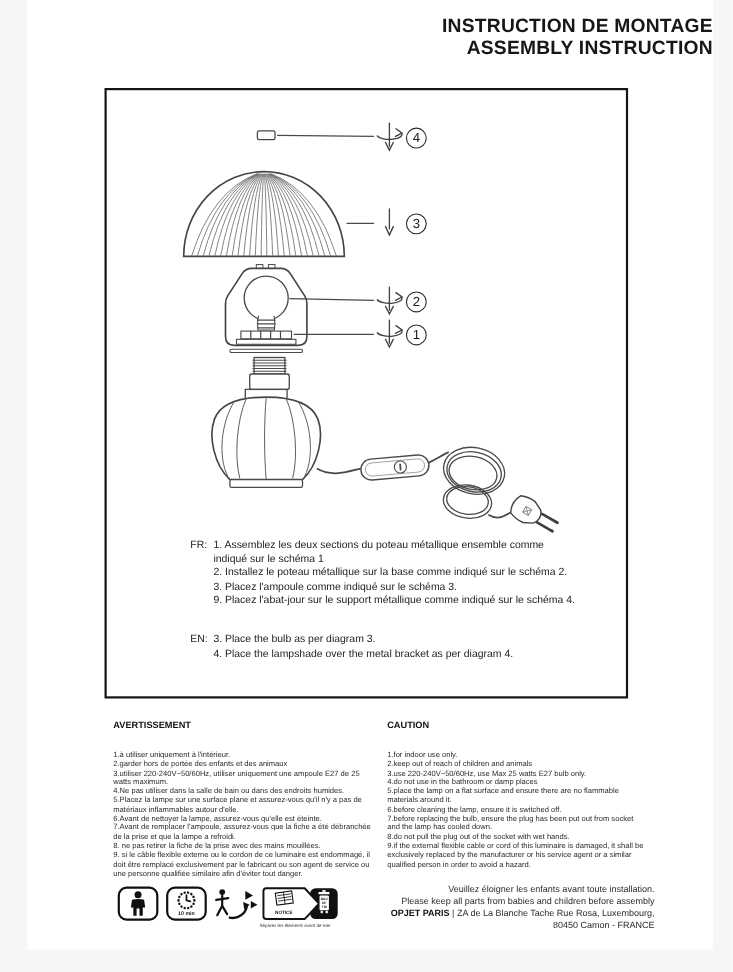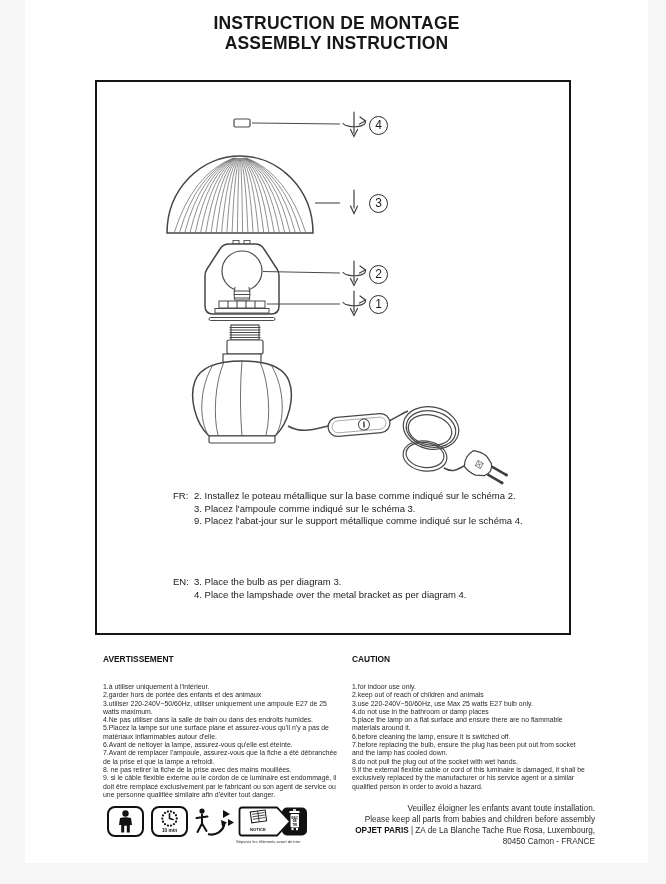--- a/index.html
+++ b/index.html
@@ -1,19 +1,19 @@
 <!DOCTYPE html>
 <html><head>
 <meta charset="utf-8">
 <style>
   html,body{margin:0;padding:0;}
   body{width:666px;height:884px;background:#f6f6f6;font-family:"Liberation Sans",sans-serif;color:#1a1a1a;}
   .stage{position:relative;width:666px;height:884px;overflow:hidden;}
   .page{position:absolute;left:25px;top:0;width:623px;height:863px;background:#ffffff;}
-  .title{position:absolute;left:0;top:13px;width:623px;text-align:center;font-weight:bold;font-size:17.5px;line-height:20px;letter-spacing:.2px;color:#171717;}
+  .title{position:absolute;left:0;top:13px;width:623px;text-align:right;font-weight:bold;font-size:17.5px;line-height:20px;letter-spacing:.2px;color:#171717;}
   .diagram-box{position:absolute;left:70px;top:80px;width:472px;height:551px;border:2px solid #151515;}
   .box-inner{position:absolute;inset:0;}
   .stepnum{position:absolute;width:19px;height:19px;border:1.4px solid #2c2c2c;border-radius:50%;box-sizing:border-box;
            font-size:12px;font-weight:normal;color:#1c1c1c;display:flex;align-items:center;justify-content:center;background:#fff;}
   .instr{position:absolute;left:76px;width:352px;font-size:9.5px;line-height:12.6px;color:#222;}
   .instr .lang{position:absolute;left:0;top:0;font-weight:normal;}
   .instr .items{margin-left:21px;width:330px;}
   .warncol{position:absolute;font-size:6.9px;line-height:8.3px;color:#2a2a2a;}
   .warncol h4{margin:0 0 19px 0;font-size:8.4px;line-height:10px;color:#111;}
   .warn-left{left:78px;top:654px;width:240px;}
@@ -135,20 +135,21 @@
         </svg>
 
         <div class="stepnum" style="left:272px;top:33.5px">4</div>
         <div class="stepnum" style="left:272px;top:111.5px">3</div>
         <div class="stepnum" style="left:272px;top:182.5px">2</div>
         <div class="stepnum" style="left:272px;top:212.5px">1</div>
 
         <div class="instr" style="top:408px">
           <span class="lang">FR:</span>
           <div class="items">
+            <div>1. Assemblez les deux sections du poteau métallique ensemble comme indiqué sur le schéma 1</div>
             <div>2. Installez le poteau métallique sur la base comme indiqué sur le schéma 2.</div>
             <div>3. Placez l'ampoule comme indiqué sur le schéma 3.</div>
             <div>9. Placez l'abat-jour sur le support métallique comme indiqué sur le schéma 4.</div>
           </div>
         </div>
 
         <div class="instr" style="top:494px">
           <span class="lang">EN:</span>
           <div class="items">
             <div>3. Place the bulb as per diagram 3.</div>

